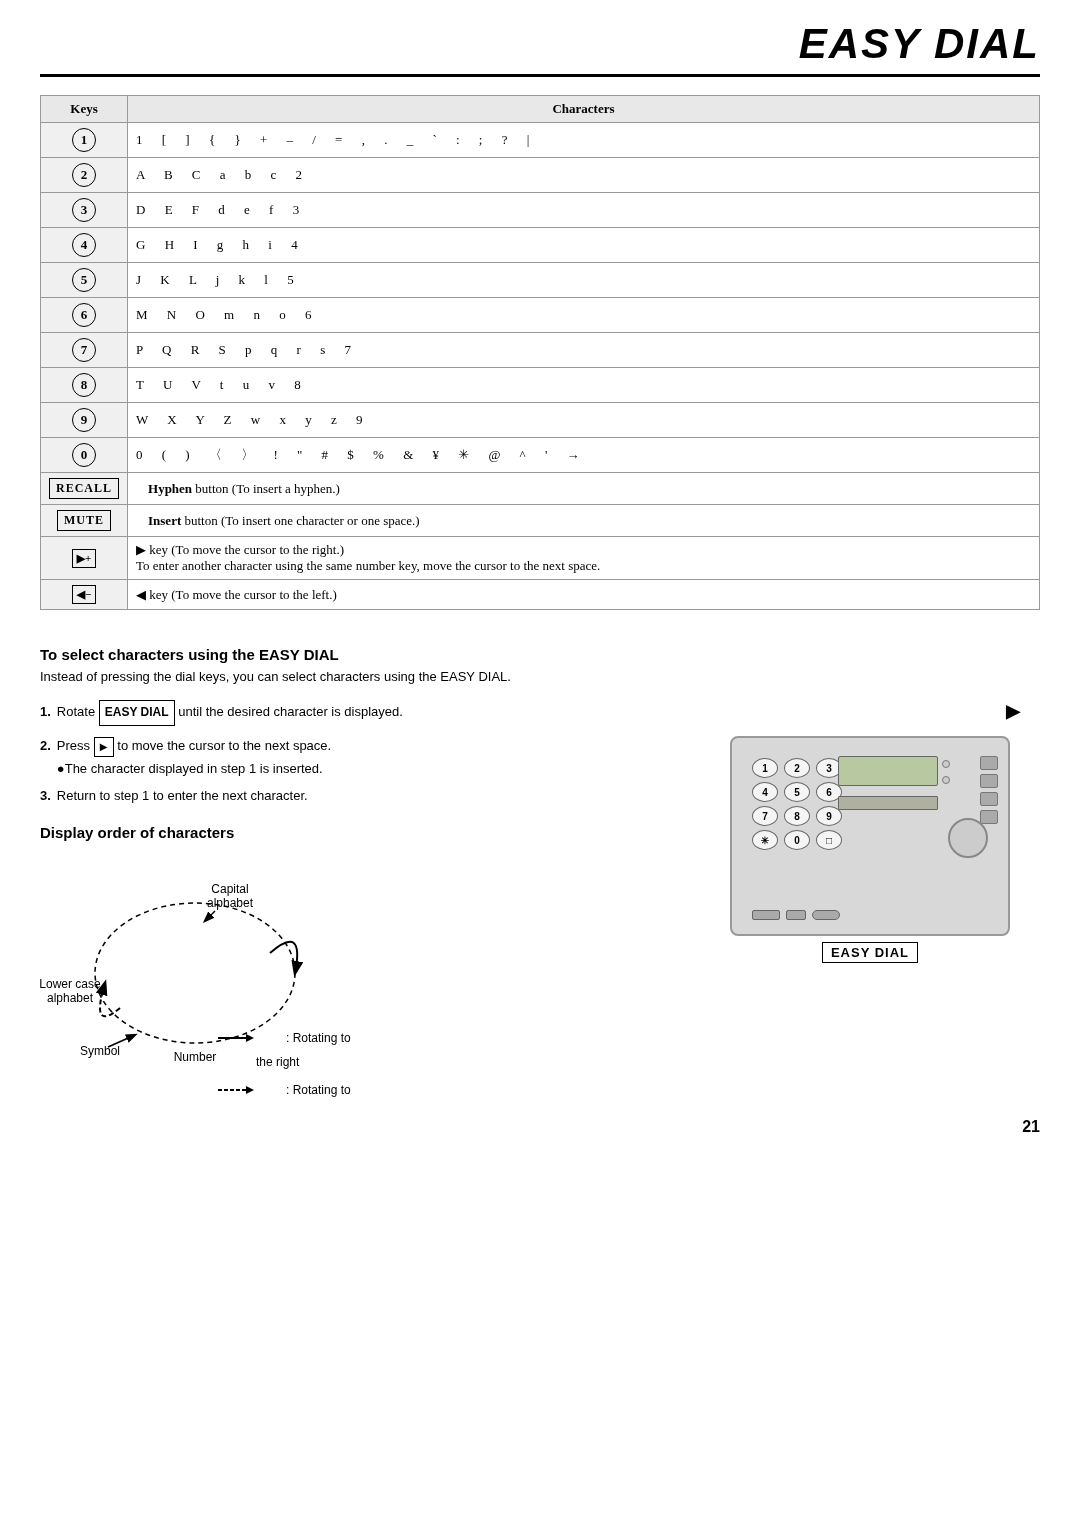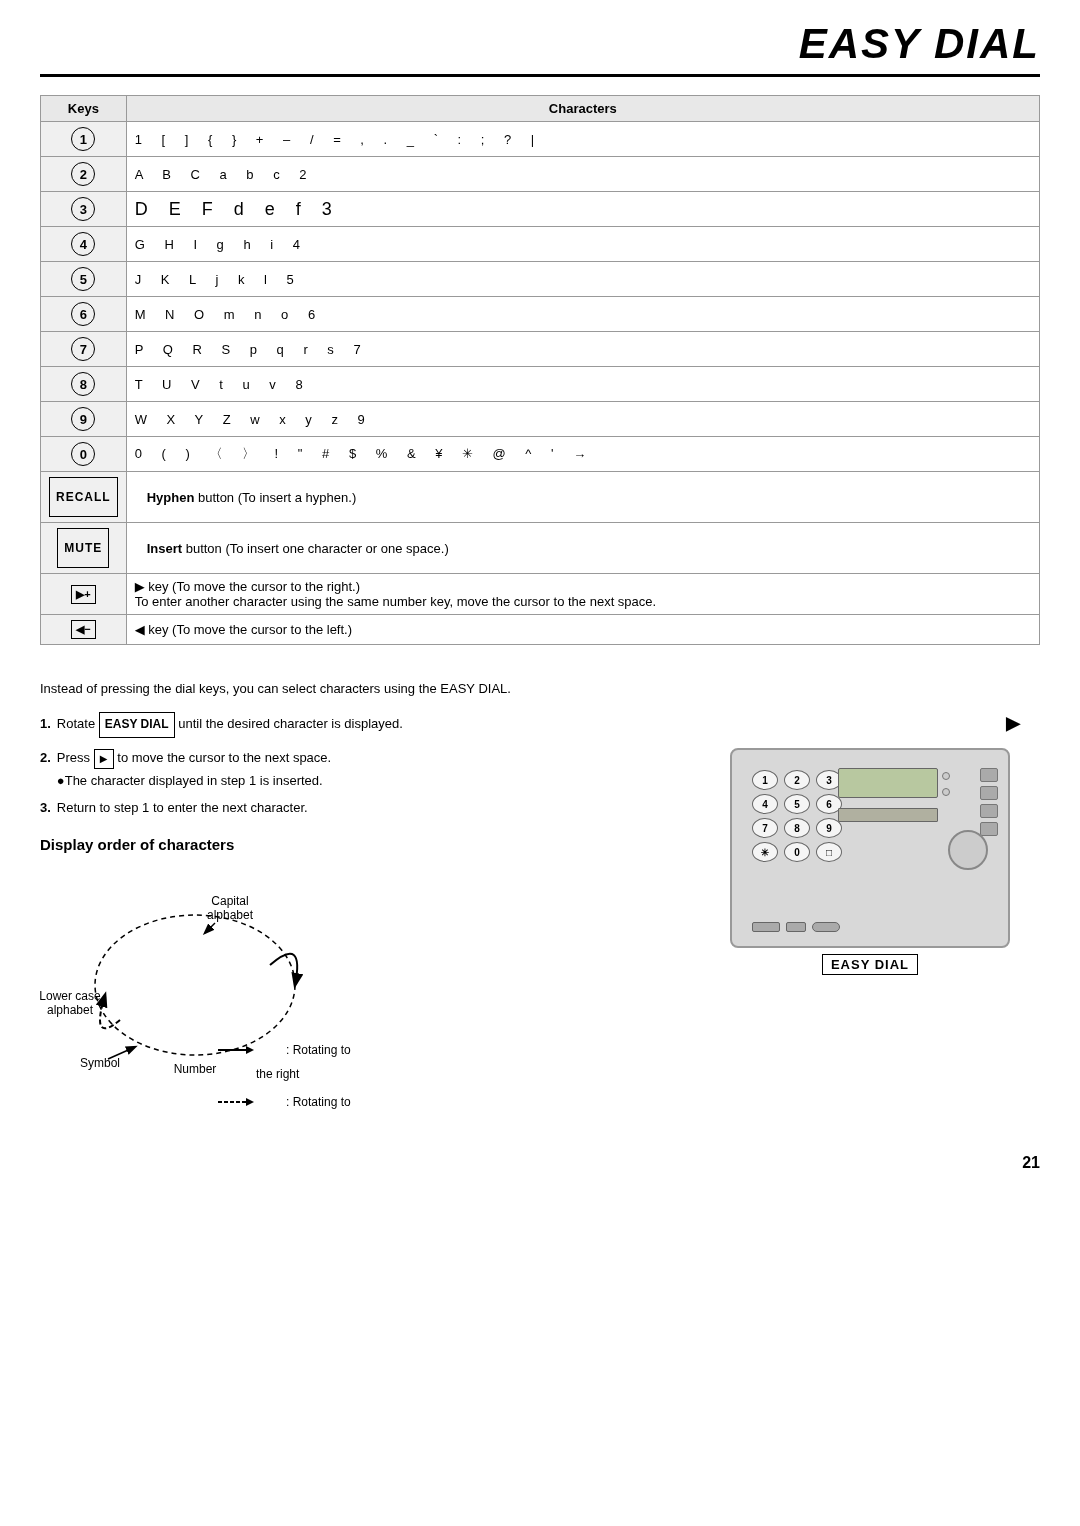--- a/index.html
+++ b/index.html
@@ -37,20 +37,21 @@
       font-size: 13px;
       margin-bottom: 10px;
     }
 
     
     .char-table {
       width: 100%;
       border-collapse: collapse;
       margin-bottom: 36px;
       font-size: 13px;
+      font-family: Liberation Serif, serif;
     }
     .char-table th, .char-table td {
       border: 1px solid #999;
       padding: 5px 8px;
       vertical-align: middle;
     }
     .char-table thead th {
       background: #e8e8e8;
       font-weight: bold;
       text-align: center;
@@ -71,21 +72,21 @@
       height: 24px;
       border-radius: 50%;
       border: 1.5px solid #000;
       font-size: 13px;
       font-weight: bold;
     }
     .key-box {
       display: inline-flex;
       align-items: center;
       justify-content: center;
-      padding: 12px 6px;
+      padding: 2px 6px;
       border: 1.5px solid #000;
       font-size: 12px;
       font-weight: bold;
       letter-spacing: 1px;
     }
     .key-icon {
       display: inline-flex;
       align-items: center;
       justify-content: center;
       padding: 2px 4px;
@@ -212,21 +213,21 @@
       border: 1.5px solid #000;
       padding: 2px 8px;
       letter-spacing: 1px;
     }
 
     
     .page-number {
       text-align: right;
       font-size: 16px;
       font-weight: bold;
-      margin-top: 40px;
+      margin-top: 16px;
     }
 
     
     .diagram-svg {
       margin-top: 10px;
     }
   </style>
 </head>
 <body>
 
@@ -247,21 +248,21 @@
     <tr>
           <td style="text-align: center;"><span class="key-circle">1</span></td>
           <td style="letter-spacing: 8px; font-size: 13px;">1   [   ]   {   }   +   –   /   =   ,   .   _   `   :   ;   ?   |</td>
         </tr>
         <tr>
           <td style="text-align: center;"><span class="key-circle">2</span></td>
           <td style="letter-spacing: 8px; font-size: 13px;">A   B   C   a   b   c   2</td>
         </tr>
         <tr>
           <td style="text-align: center;"><span class="key-circle">3</span></td>
-          <td style="letter-spacing: 8px; font-size: 18px;">D   E   F   d   e   f   3</td>
+          <td style="letter-spacing: 8px; font-size: 13px;">D   E   F   d   e   f   3</td>
         </tr>
         <tr>
           <td style="text-align: center;"><span class="key-circle">4</span></td>
           <td style="letter-spacing: 8px; font-size: 13px;">G   H   I   g   h   i   4</td>
         </tr>
         <tr>
           <td style="text-align: center;"><span class="key-circle">5</span></td>
           <td style="letter-spacing: 8px; font-size: 13px;">J   K   L   j   k   l   5</td>
         </tr>
         <tr>
@@ -298,20 +299,21 @@
         </tr>
         <tr>
           <td style="text-align: center;"><span class="key-icon">◀−</span></td>
           <td class="row-note">◀ key (To move the cursor to the left.)</td>
         </tr>
       </tbody>
   </table>
 </div>
 
 <div class="section2">
+  <div class="section-heading">To select characters using the EASY DIAL</div>
   <div class="section-subtext">Instead of pressing the dial keys, you can select characters using the EASY DIAL.</div>
 
   <div class="bottom-section">
     <div class="bottom-left">
 
       <div style="font-size:13px; line-height:1.8;">
         <div style="display:flex; gap:6px; margin-bottom:8px;">
           <span style="font-weight:bold;">1.</span>
           <span>Rotate <span class="inline-box">EASY DIAL</span> until the desired character is displayed.</span>
         </div>

